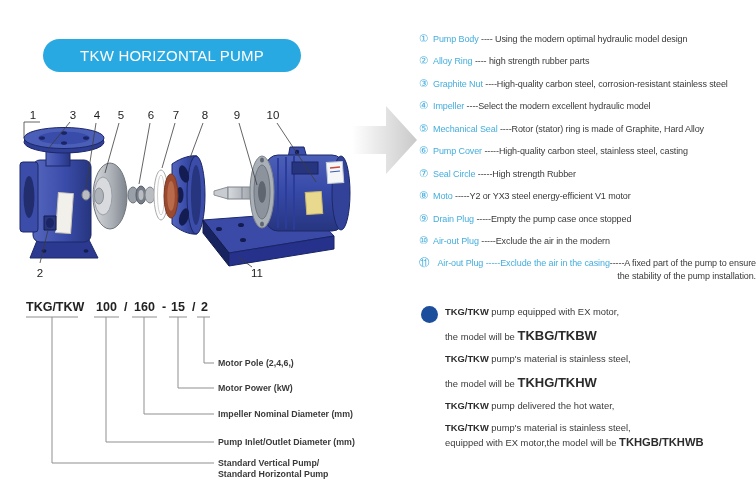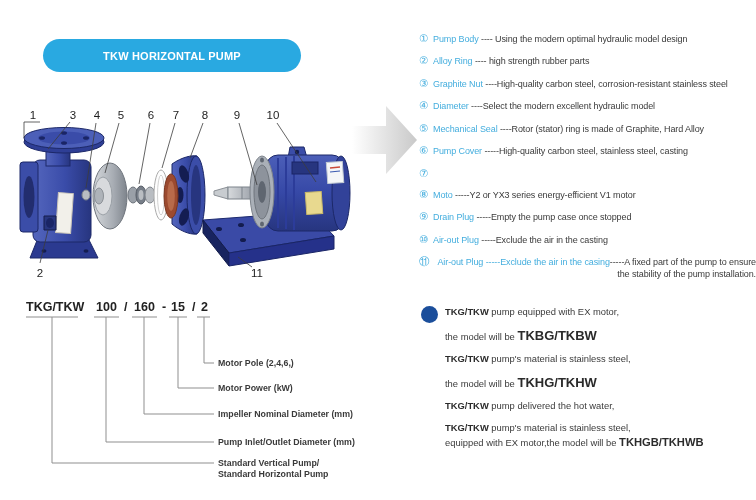--- a/index.html
+++ b/index.html
@@ -9,21 +9,21 @@
     position:relative; width:756px; height:500px; background:#ffffff;
     overflow:hidden; margin:0 auto;
   }
   
   .banner {
     position:absolute; left:43px; top:39px; width:258px; height:33px;
     background:#29a9e1; border-radius:17px;
     display:flex; align-items:center; justify-content:center;
   }
   .banner-text {
-    color:#ffffff; font-weight:bold; font-size:11px; letter-spacing:.2px;
+    color:#ffffff; font-weight:normal; font-size:15px; letter-spacing:.2px;
     white-space:nowrap;
   }
   
   .figure { position:absolute; left:0; top:100px; width:420px; height:192px; }
   .callout-num { font-size:11.5px; fill:#1d1d1d; font-family:"Liberation Sans",sans-serif; }
   
   .parts-list { position:absolute; left:419px; top:33px; width:337px; }
   .part-item { display:flex; align-items:flex-start; margin-bottom:10.3px; }
   .pnum { flex:0 0 14px; color:#45aede; font-size:10.5px; line-height:1.05; }
   .ptext { font-size:9px; line-height:1.35; color:#3a3a3a; white-space:nowrap; letter-spacing:-0.1px; }
@@ -205,44 +205,45 @@
       <div class="part-item">
       <span class="pnum">②</span>
       <span class="ptext"><span class="pname">Alloy Ring</span><span class="pdesc"> ---- high strength rubber parts</span></span>
     </div>
       <div class="part-item">
       <span class="pnum">③</span>
       <span class="ptext"><span class="pname">Graphite Nut</span><span class="pdesc"> ----High-quality carbon steel, corrosion-resistant stainless steel</span></span>
     </div>
       <div class="part-item">
       <span class="pnum">④</span>
-      <span class="ptext"><span class="pname">Diameter</span><span class="pdesc"> ----Select the modern excellent hydraulic model</span></span>
+      <span class="ptext"><span class="pname">Impeller</span><span class="pdesc"> ----Select the modern excellent hydraulic model</span></span>
     </div>
       <div class="part-item">
       <span class="pnum">⑤</span>
       <span class="ptext"><span class="pname">Mechanical Seal</span><span class="pdesc"> ----Rotor (stator) ring is made of Graphite, Hard Alloy</span></span>
     </div>
       <div class="part-item">
       <span class="pnum">⑥</span>
       <span class="ptext"><span class="pname">Pump Cover</span><span class="pdesc"> -----High-quality carbon steel, stainless steel, casting</span></span>
     </div>
       <div class="part-item">
       <span class="pnum">⑦</span>
+      <span class="ptext"><span class="pname">Seal Circle</span><span class="pdesc"> -----High strength Rubber</span></span>
     </div>
       <div class="part-item">
       <span class="pnum">⑧</span>
-      <span class="ptext"><span class="pname">Moto</span><span class="pdesc"> -----Y2 or YX3 series energy-efficient V1 motor</span></span>
+      <span class="ptext"><span class="pname">Moto</span><span class="pdesc"> -----Y2 or YX3 steel energy-efficient V1 motor</span></span>
     </div>
       <div class="part-item">
       <span class="pnum">⑨</span>
       <span class="ptext"><span class="pname">Drain Plug</span><span class="pdesc"> -----Empty the pump case once stopped</span></span>
     </div>
       <div class="part-item">
       <span class="pnum">⑩</span>
-      <span class="ptext"><span class="pname">Air-out Plug</span><span class="pdesc"> -----Exclude the air in the casting</span></span>
+      <span class="ptext"><span class="pname">Air-out Plug</span><span class="pdesc"> -----Exclude the air in the modern</span></span>
     </div>
       <div class="part-item">
       <span class="pnum">⑪</span>
       <span class="ptext"><span class="pname">Air-out Plug -----Exclude the air in the casing</span><span class="pdesc">-----A fixed part of the pump to ensure the stability of the pump installation.</span></span>
     </div>
     </div>
 
   <svg class="model-box" viewBox="0 0 360 198">
     <g>
       <text class="model-token" x="6" y="14">TKG/TKW</text>

